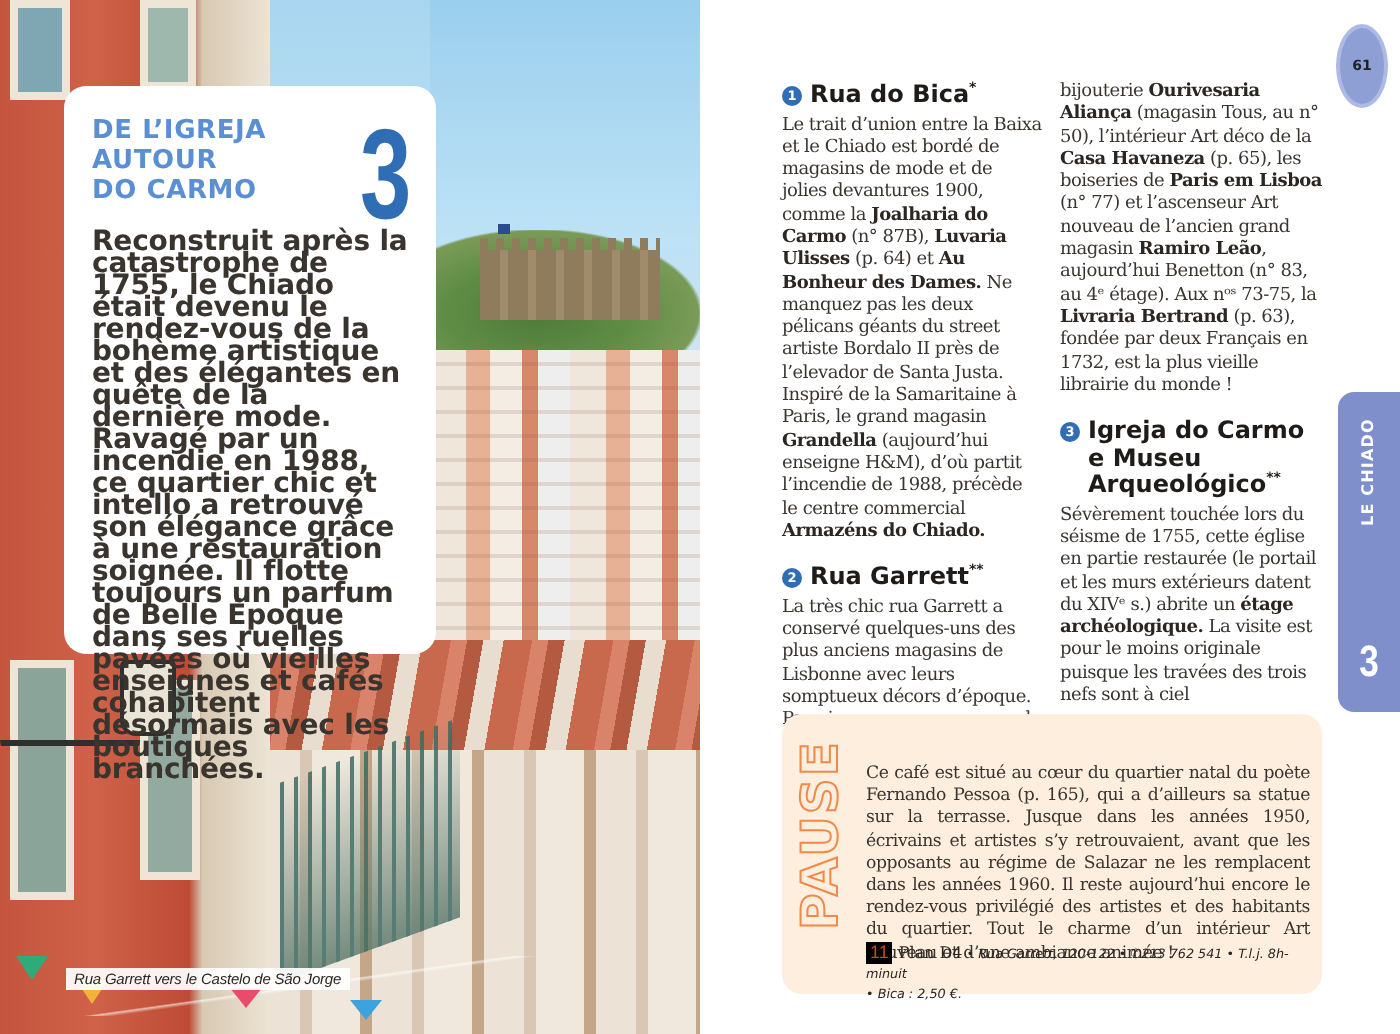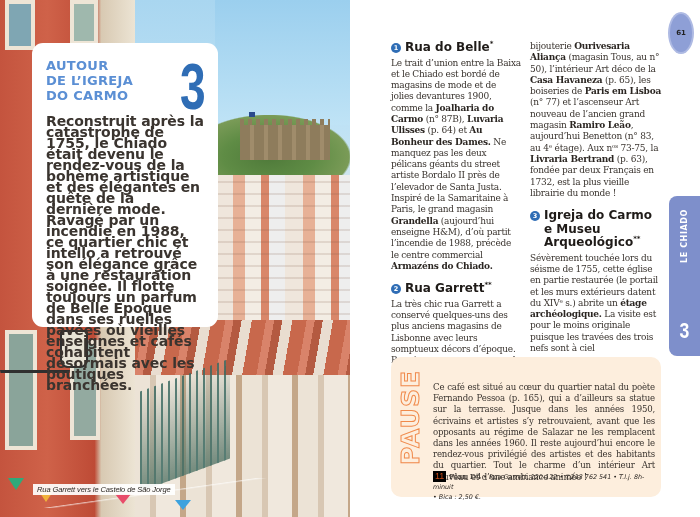--- a/index.html
+++ b/index.html
@@ -176,39 +176,39 @@
   <div class="flag-tri ft2"></div>
   <div class="flag-tri ft3"></div>
   <div class="flag-tri ft4"></div>
 </div>
 
 <div class="photo-caption">Rua Garrett vers le Castelo de São Jorge</div>
 
 <div class="intro-card">
   <div class="chapter-number">3</div>
   <div class="chapter-subtitle">
+    <div>DE L’IGREJA</div>
     <div>AUTOUR</div>
-    <div>DE L’IGREJA</div>
     <div>DO CARMO</div>
   </div>
   <p class="intro-text">Reconstruit après la catastrophe de 1755, le Chiado était devenu le rendez-vous de la bohème artistique et des élégantes en quête de la dernière mode. Ravagé par un incendie en 1988, ce quartier chic et intello a retrouvé son élégance grâce à une restauration soignée. Il flotte toujours un parfum de Belle Époque dans ses ruelles pavées où vieilles enseignes et cafés cohabitent désormais avec les boutiques branchées.</p>
 </div>
 
 <div class="page-num">61</div>
 
 <div class="side-tab">
   <div class="side-tab-label">LE CHIADO</div>
   <div class="side-tab-num">3</div>
 </div>
 
 <div class="col col-1">
   <div class="section">
     <div class="section-head">
       <span class="marker">1</span>
-      <span><span>Rua do Belle</span><span class="stars">*</span></span>
+      <span><span>Rua do Bica</span><span class="stars">*</span></span>
     </div>
     <p class="body-text"><span>Le trait d’union entre la Baixa et le Chiado est bordé de magasins de mode et de jolies devantures 1900, comme la </span><b>Joalharia do Carmo</b><span> (n° 87B), </span><b>Luvaria Ulisses</b><span> (p. 64) et </span><b>Au Bonheur des Dames.</b><span> Ne manquez pas les deux pélicans géants du street artiste Bordalo II près de l’elevador de Santa Justa. Inspiré de la Samaritaine à Paris, le grand magasin </span><b>Grandella</b><span> (aujourd’hui enseigne H&amp;M), d’où partit l’incendie de 1988, précède le centre commercial </span><b>Armazéns do Chiado.</b></p>
   </div>
 
   <div class="section">
     <div class="section-head">
       <span class="marker">2</span>
       <span><span>Rua Garrett</span><span class="stars">**</span></span>
     </div>
     <p class="body-text">La très chic rua Garrett a conservé quelques-uns des plus anciens magasins de Lisbonne avec leurs somptueux décors d’époque. Parmi eux, ne manquez pas le décor de style Louis XV de l’ancienne</p>

